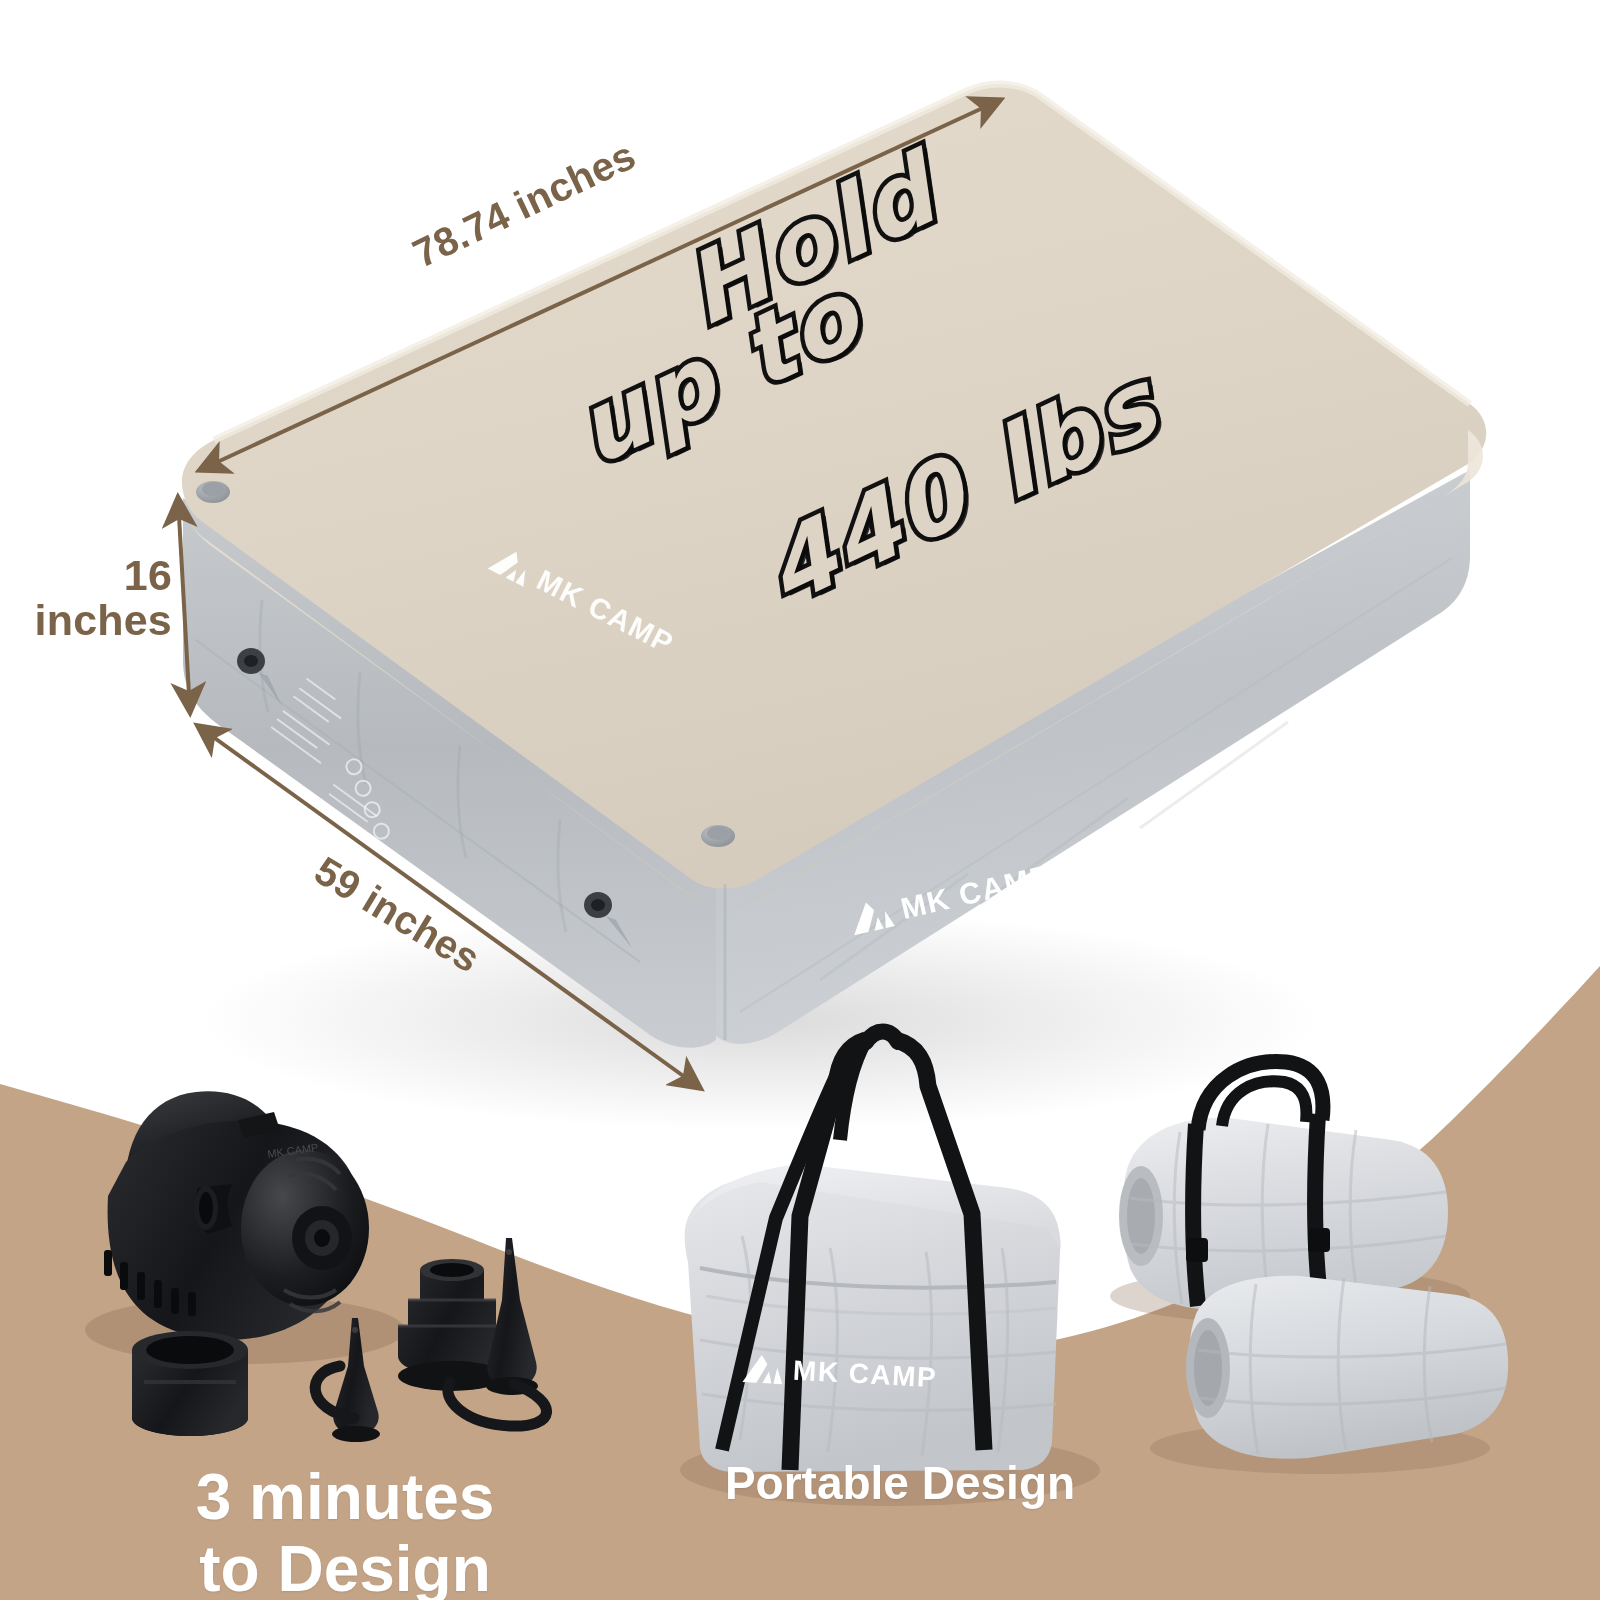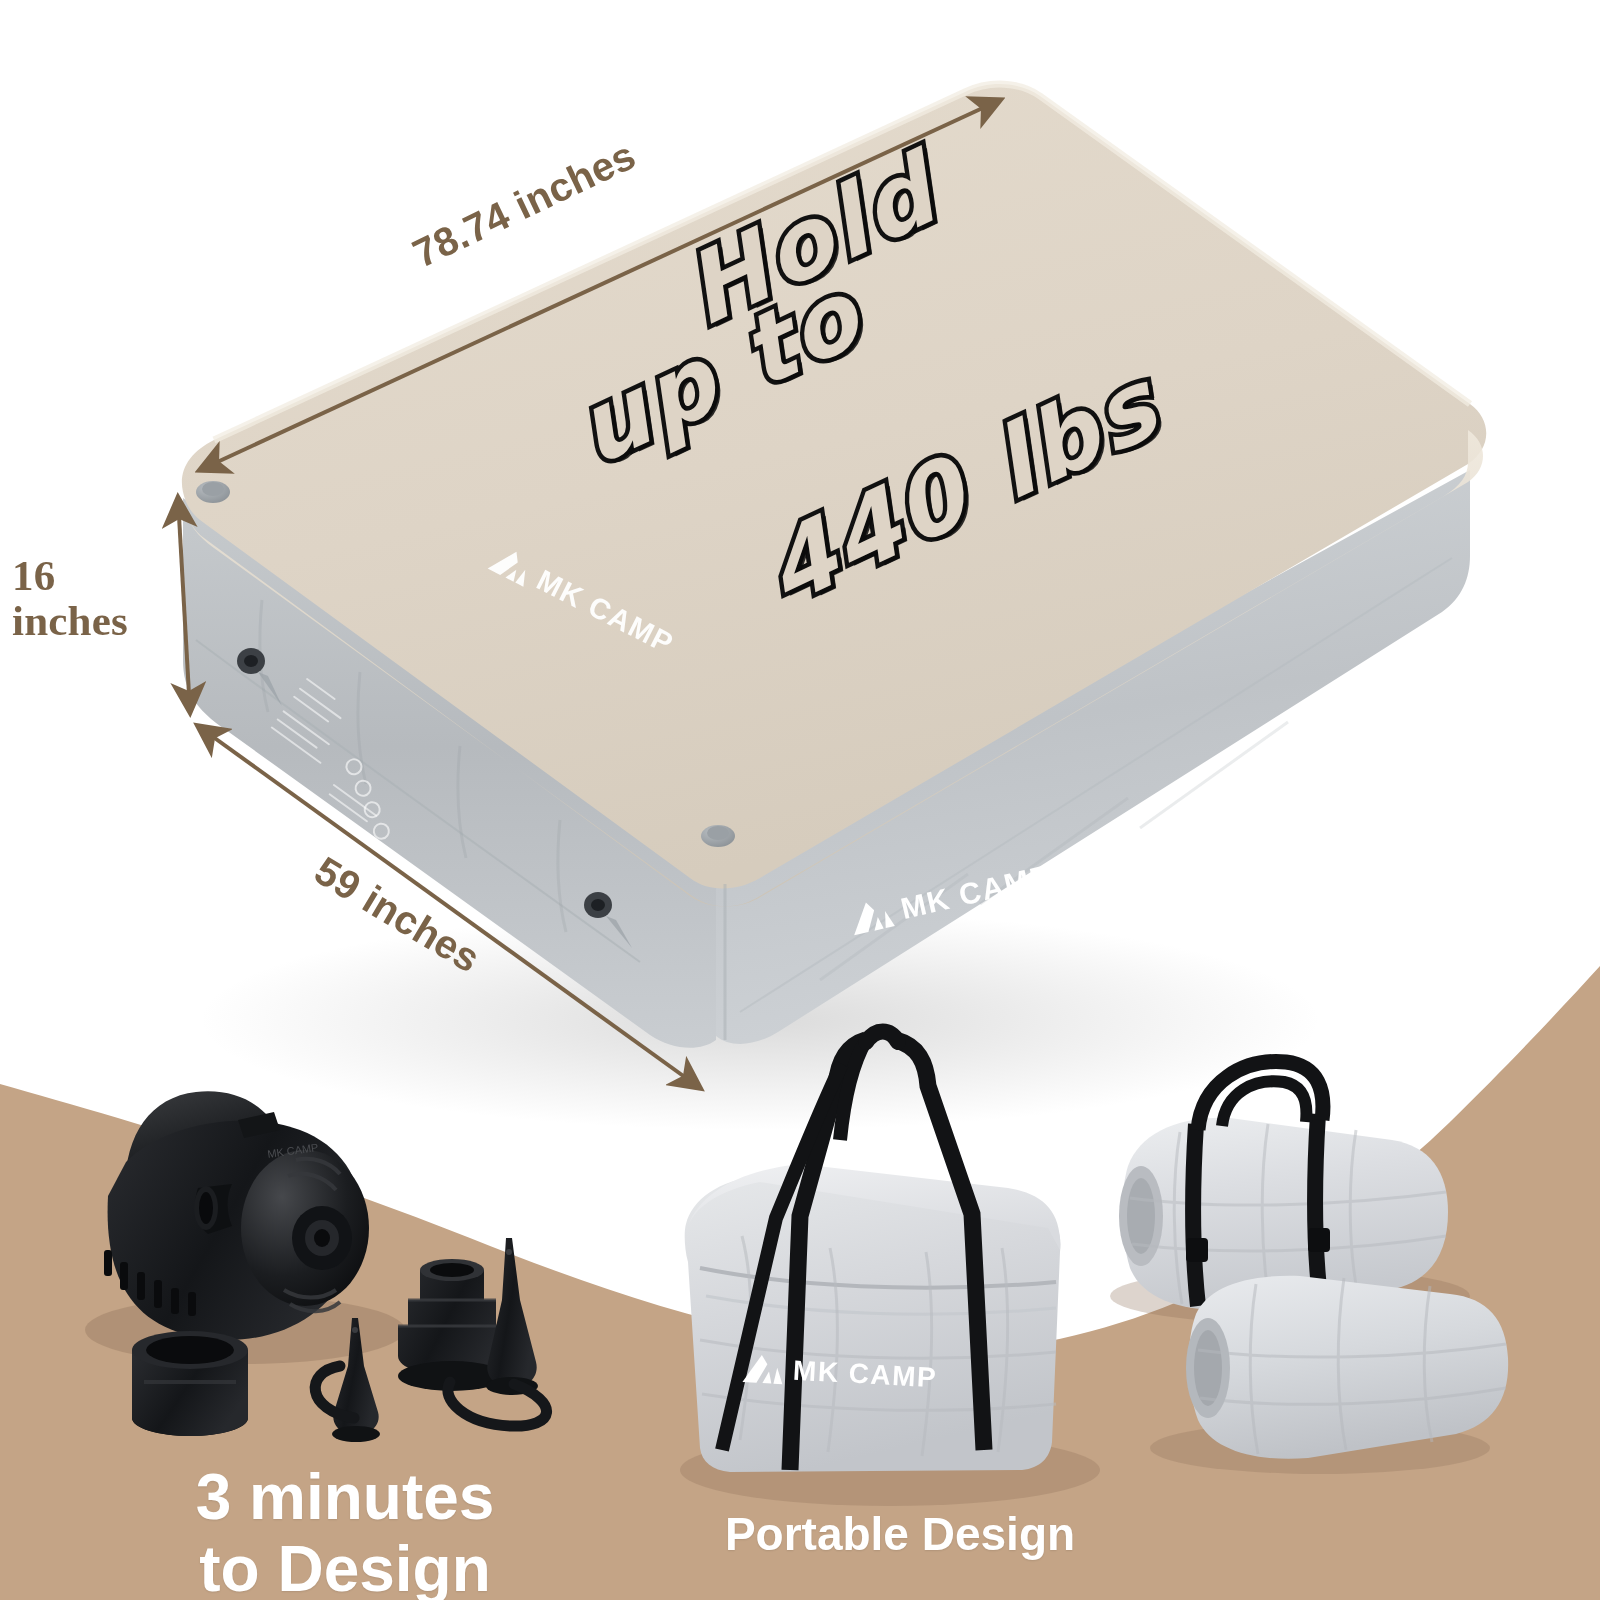--- a/index.html
+++ b/index.html
@@ -14,21 +14,21 @@
   .bg-tan{position:absolute;left:0;top:0;width:1600px;height:1600px;}
 
   
   .dim-text{
     position:absolute;color:#7a6348;font-weight:700;
     font-family:"Liberation Sans", sans-serif;white-space:nowrap;
     letter-spacing:.2px;
   }
   #dim-len{left:406px;top:236px;font-size:40px;transform:rotate(-25.5deg);transform-origin:left top;}
   #dim-wid{left:330px;top:848px;font-size:40px;transform:rotate(31deg);transform-origin:left top;}
-  #dim-hgt{left:12px;top:553px;font-size:43px;line-height:1.05;text-align:left;width:160px;font-family:Liberation Serif, serif;}
+  #dim-hgt{left:12px;top:553px;font-size:43px;line-height:1.05;text-align:right;width:160px;}
   #dim-hgt span{display:block;}
 
   
   .svg-layer{position:absolute;left:0;top:0;width:1600px;height:1600px;pointer-events:none;}
 
   
   .mattress{position:absolute;left:0;top:0;width:1600px;height:1600px;}
 
   
   .slogan{
@@ -63,21 +63,21 @@
   #logo-bag .mk-word{font-size:28px;}
 
   
   .caption{
     position:absolute;color:#ffffff;font-weight:700;text-align:center;
     font-family:"Liberation Sans", sans-serif;line-height:1.12;
     text-shadow:0 1px 2px rgba(0,0,0,.10);
   }
   #cap-inflate{left:110px;top:1462px;width:470px;font-size:64px;}
   #cap-inflate span{display:block;}
-  #cap-portable{left:690px;top:1509px;width:420px;font-size:46px;font-weight:600;}
+  #cap-portable{left:690px;top:1458px;width:420px;font-size:46px;font-weight:600;}
 
   
   .care-panel{position:absolute;}
   .care-line{position:absolute;background:rgba(255,255,255,.55);height:2px;border-radius:1px;}
   .care-ic{position:absolute;width:13px;height:13px;border:2px solid rgba(255,255,255,.6);border-radius:50%;}
 </style>
 </head>
 <body>
 
 <div id="stage">

